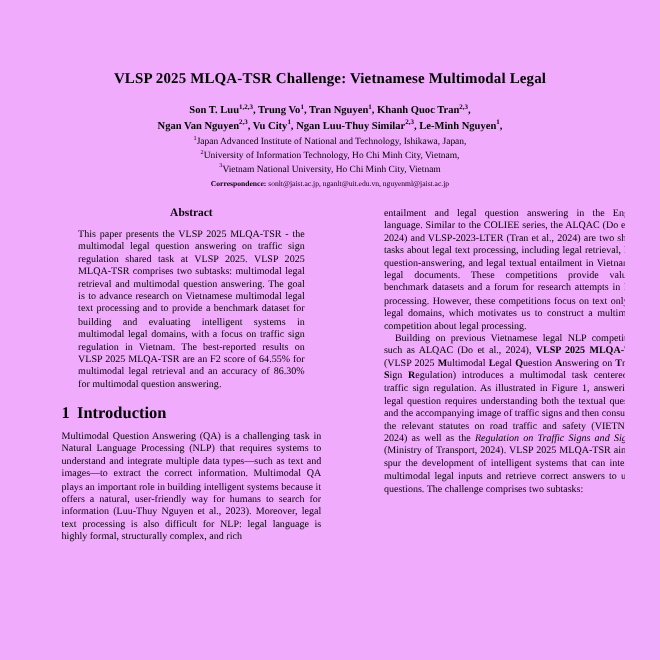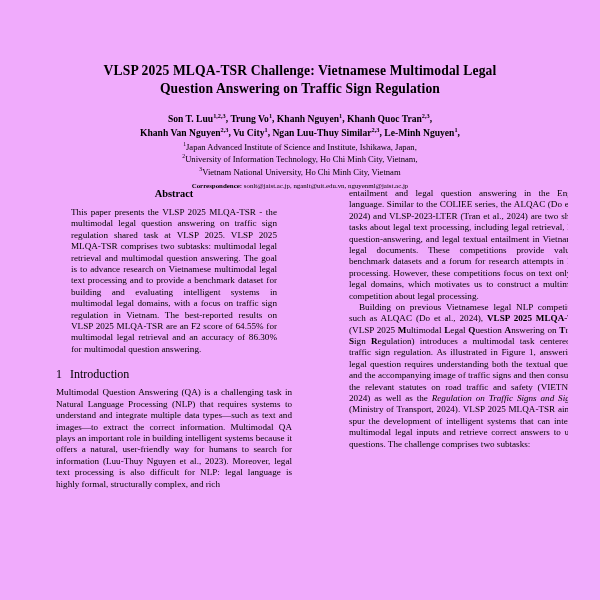--- a/index.html
+++ b/index.html
@@ -97,51 +97,50 @@
     line-height: 1.245;
     text-align: justify;
     text-justify: inter-word;
     margin: 0;
     hyphens: manual;
   }
   p.body + p.body {
     text-indent: 10px;
   }
   .section-heading {
-    font-size: 12px;
-    font-weight: normal;
+    font-size: 15px;
+    font-weight: bold;
     margin: 12px 0 6px 0;
     line-height: 1.2;
   }
   .section-heading .secnum {
     display: inline-block;
     min-width: 14px;
   }
   i, .ital { font-style: italic; }
   b, .bold { font-weight: bold; }
 </style>
 </head>
 <body>
 
 <div class="page">
 
   <div class="header-block">
     <h1 class="paper-title">
       <span>VLSP 2025 MLQA-TSR Challenge: Vietnamese Multimodal Legal</span>
       <br>
-      <span>Question Answering on Traffic Sign Regulation</span>
     </h1>
 
     <div class="authors">
-      <span class="authors-line"><span>Son T. Luu</span><sup>1,2,3</sup><span>, Trung Vo</span><sup>1</sup><span>, Khanh Nguyen</span><sup>1</sup><span>, Khanh Quoc Tran</span><sup>2,3</sup><span>,</span></span>
-      <span class="authors-line"><span>Khanh Van Nguyen</span><sup>2,3</sup><span>, Vu City</span><sup>1</sup><span>, Ngan Luu-Thuy Similar</span><sup>2,3</sup><span>, Le-Minh Nguyen</span><sup>1</sup><span>,</span></span>
+      <span class="authors-line"><span>Son T. Luu</span><sup>1,2,3</sup><span>, Trung Vo</span><sup>1</sup><span>, Tran Nguyen</span><sup>1</sup><span>, Khanh Quoc Tran</span><sup>2,3</sup><span>,</span></span>
+      <span class="authors-line"><span>Ngan Van Nguyen</span><sup>2,3</sup><span>, Vu City</span><sup>1</sup><span>, Ngan Luu-Thuy Similar</span><sup>2,3</sup><span>, Le-Minh Nguyen</span><sup>1</sup><span>,</span></span>
     </div>
 
     <div class="affil">
-      <span class="affil-line"><sup>1</sup><span>Japan Advanced Institute of Science and Institute, Ishikawa, Japan,</span></span>
+      <span class="affil-line"><sup>1</sup><span>Japan Advanced Institute of National and Technology, Ishikawa, Japan,</span></span>
       <span class="affil-line"><sup>2</sup><span>University of Information Technology, Ho Chi Minh City, Vietnam,</span></span>
       <span class="affil-line"><sup>3</sup><span>Vietnam National University, Ho Chi Minh City, Vietnam</span></span>
     </div>
 
     <div class="correspondence"><span class="corr-label">Correspondence:</span> <span>sonlt@jaist.ac.jp, nganlt@uit.edu.vn, nguyenml@jaist.ac.jp</span></div>
   </div>
 
   <div class="columns">
 
     <div class="col col-left">

